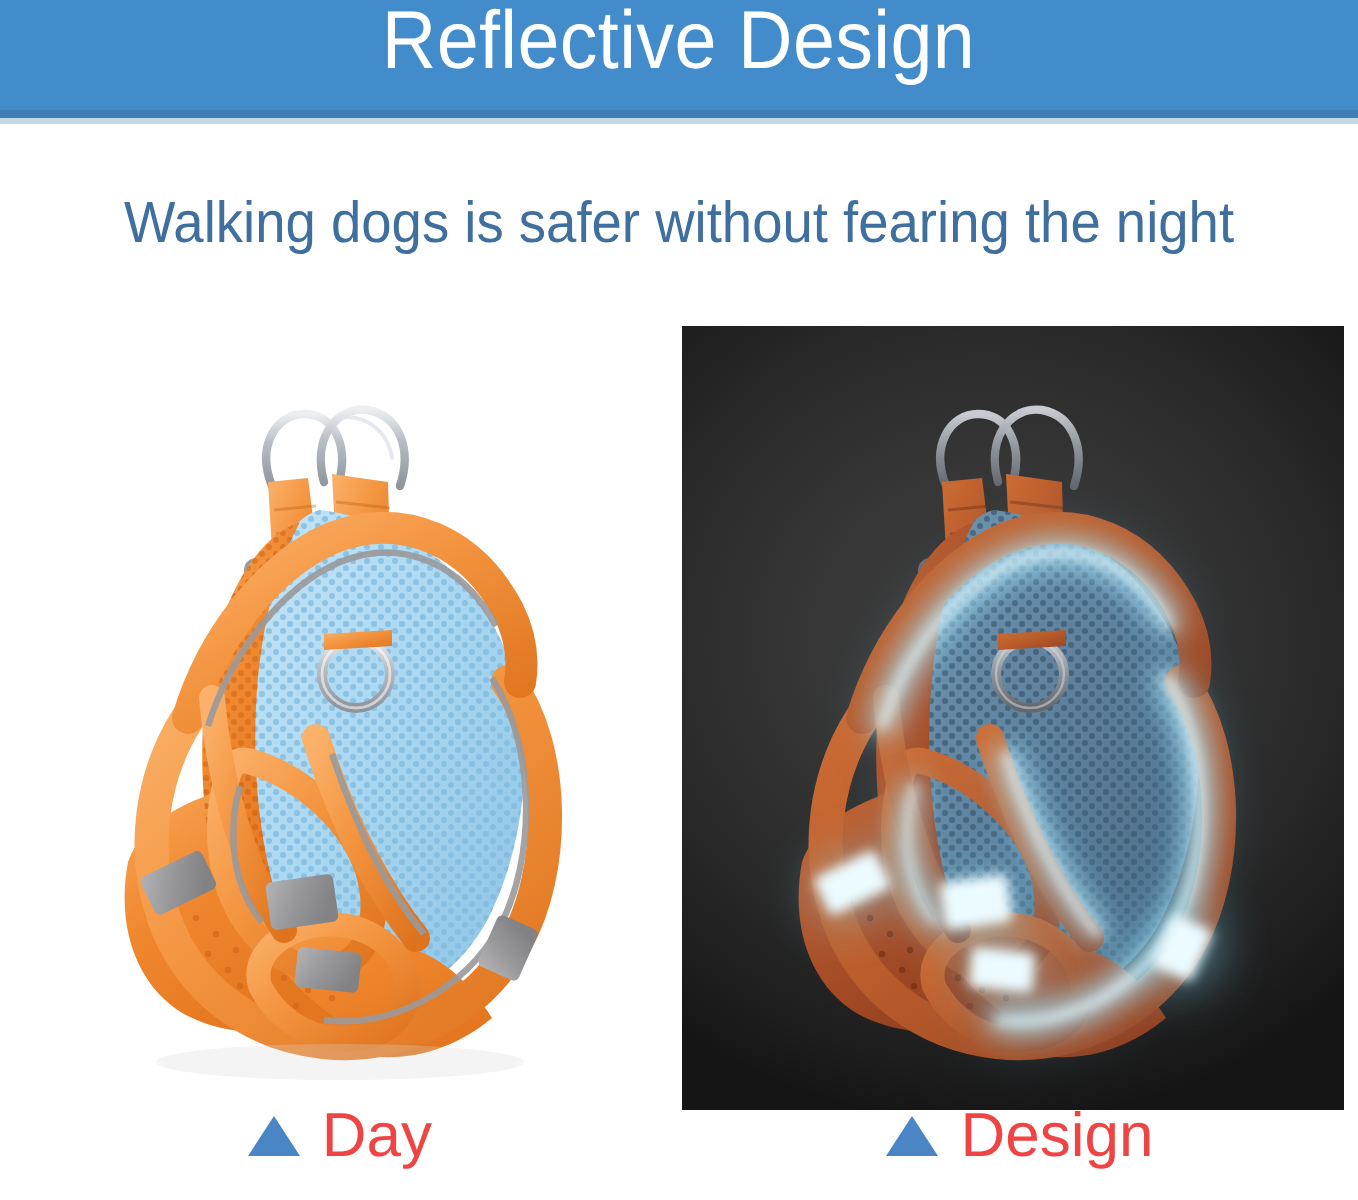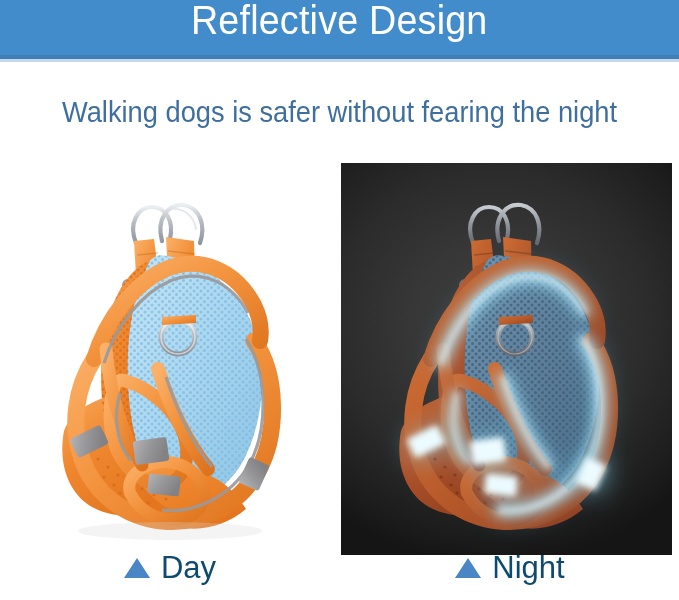--- a/index.html
+++ b/index.html
@@ -115,21 +115,21 @@
   }
   .caption-day  { left: 0;   width: 340px; justify-content: center; }
   .caption-night{ left: 341px; width: 338px; justify-content: center; }
   .caption-tri {
     width: 0; height: 0;
     border-left: 13px solid transparent;
     border-right: 13px solid transparent;
     border-bottom: 20px solid #4a86c5;
   }
   .caption-text {
-    color: #0c4a6e;
+    color: #ef4444;
     font-size: 31px;
     font-weight: 400;
     line-height: 1;
     white-space: nowrap;
   }
 </style>
 </head>
 <body>
 
 <div class="header-banner">
@@ -489,15 +489,15 @@
   </div>
 </div>
 
 <div class="captions">
   <div class="caption caption-day">
     <span class="caption-tri"></span>
     <span class="caption-text">Day</span>
   </div>
   <div class="caption caption-night">
     <span class="caption-tri"></span>
-    <span class="caption-text">Night</span>
+    <span class="caption-text">Design</span>
   </div>
 </div>
 
 </body></html>

